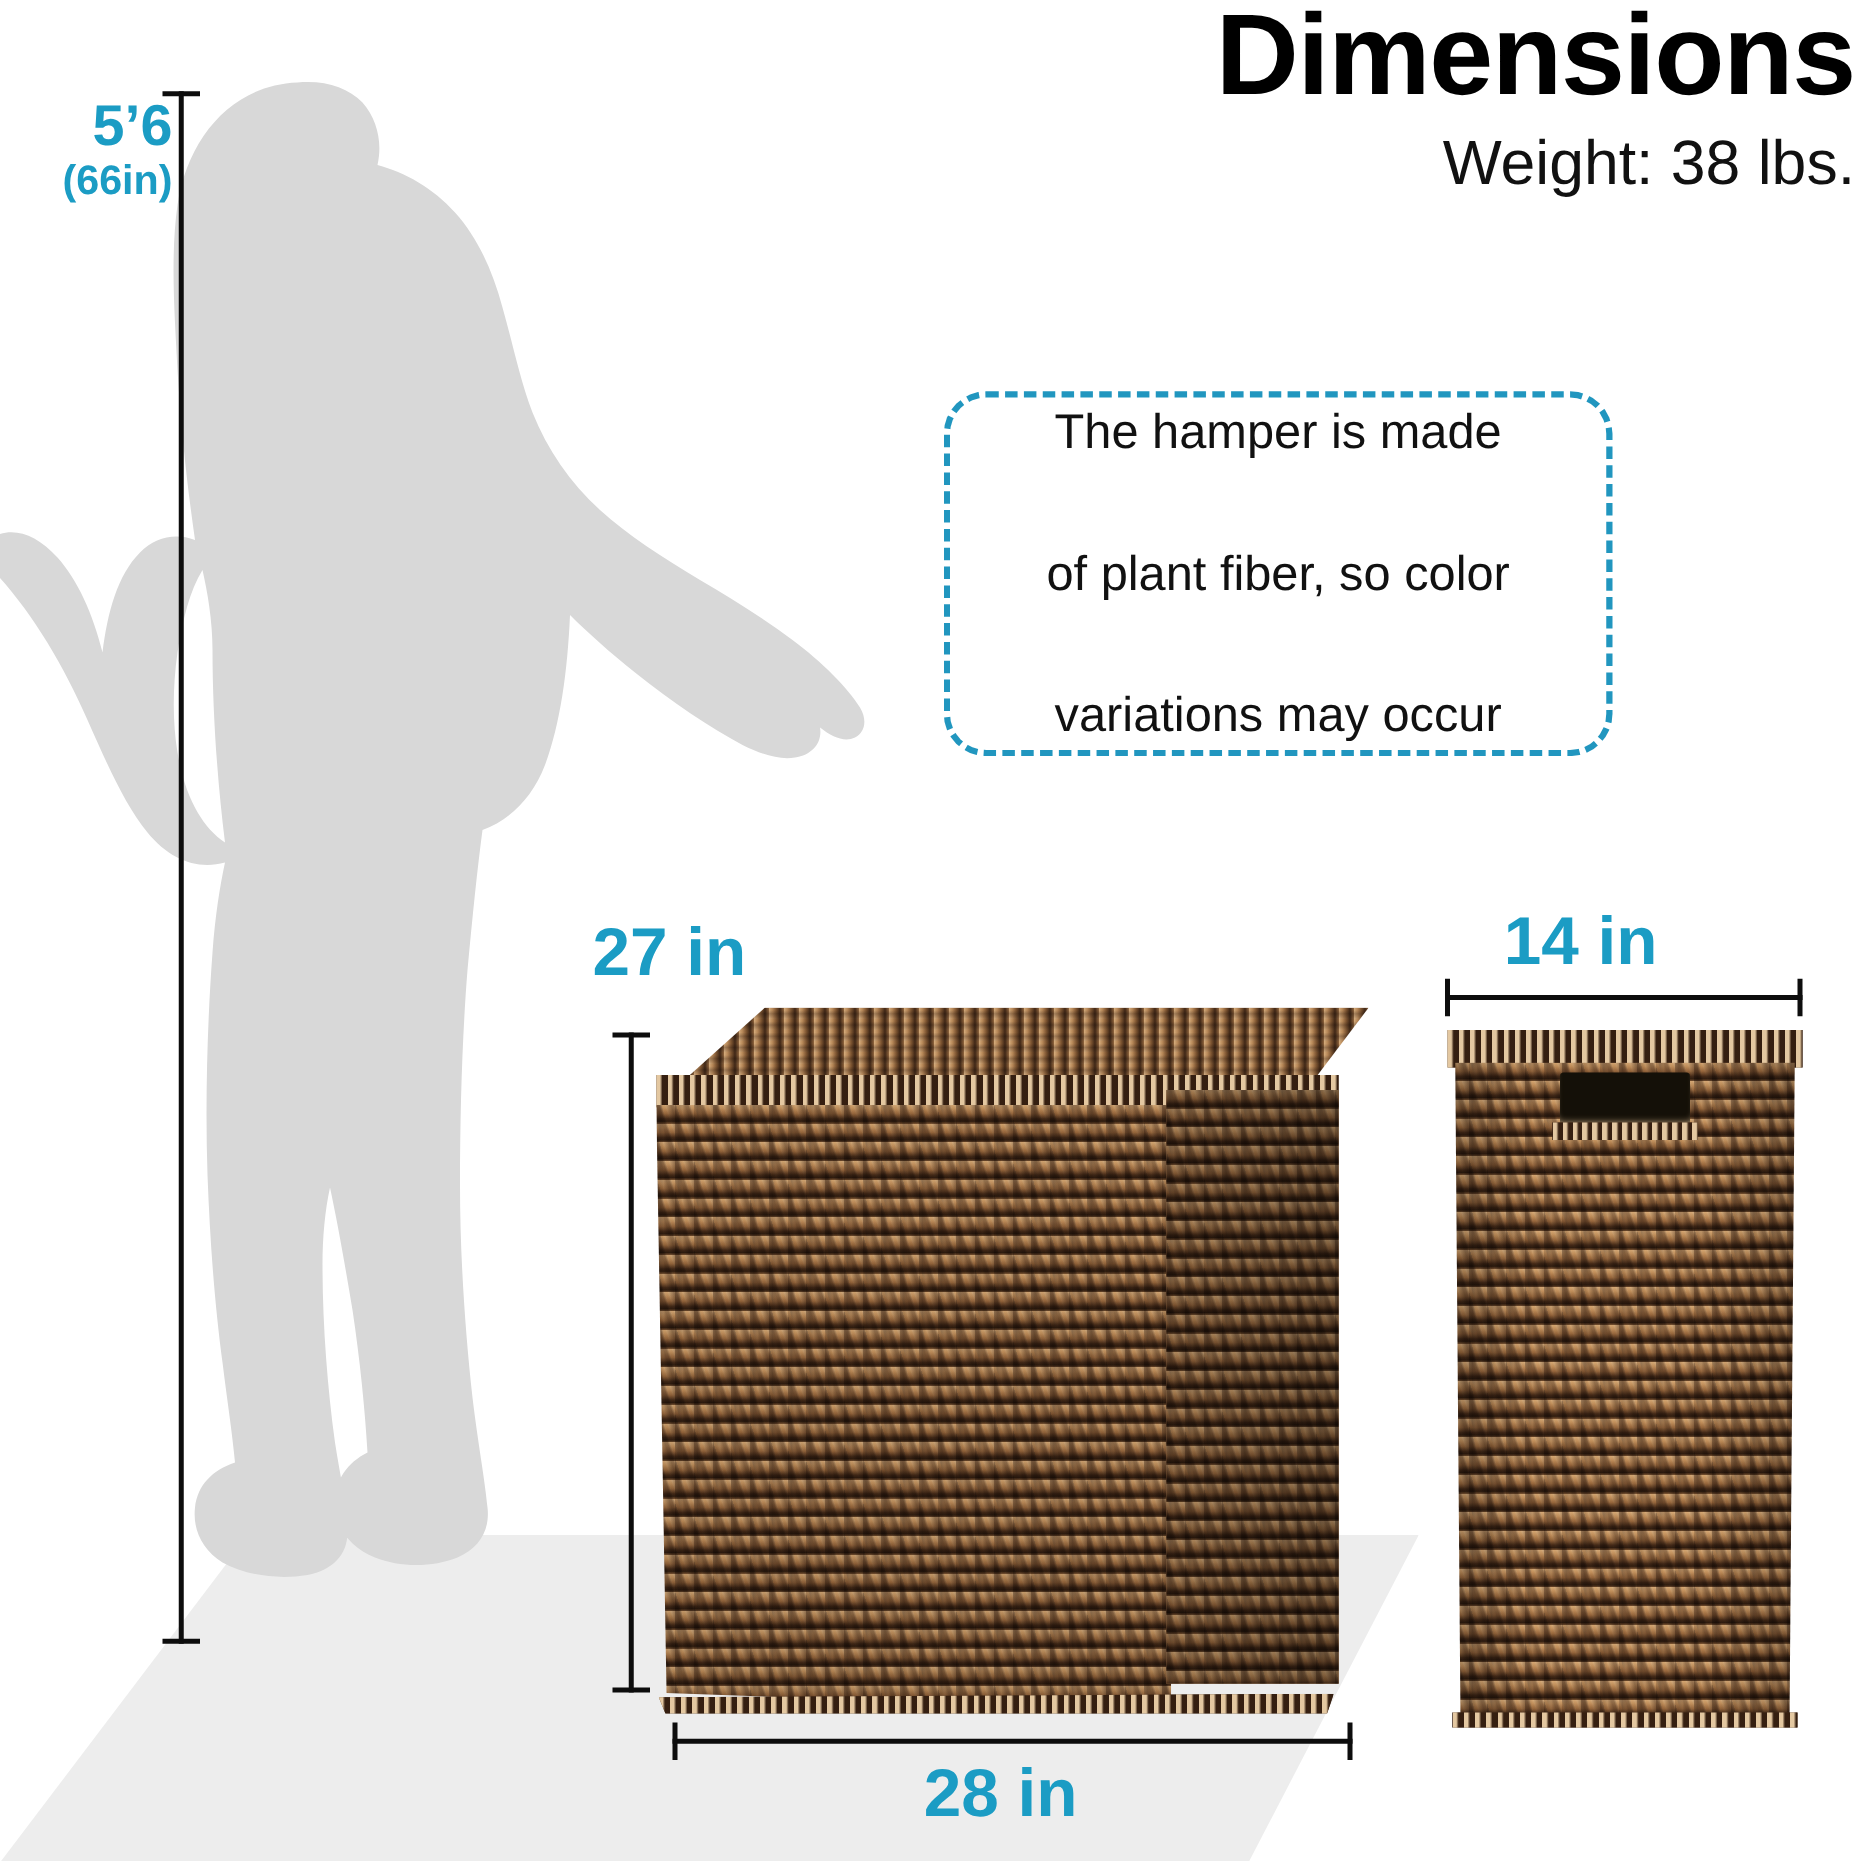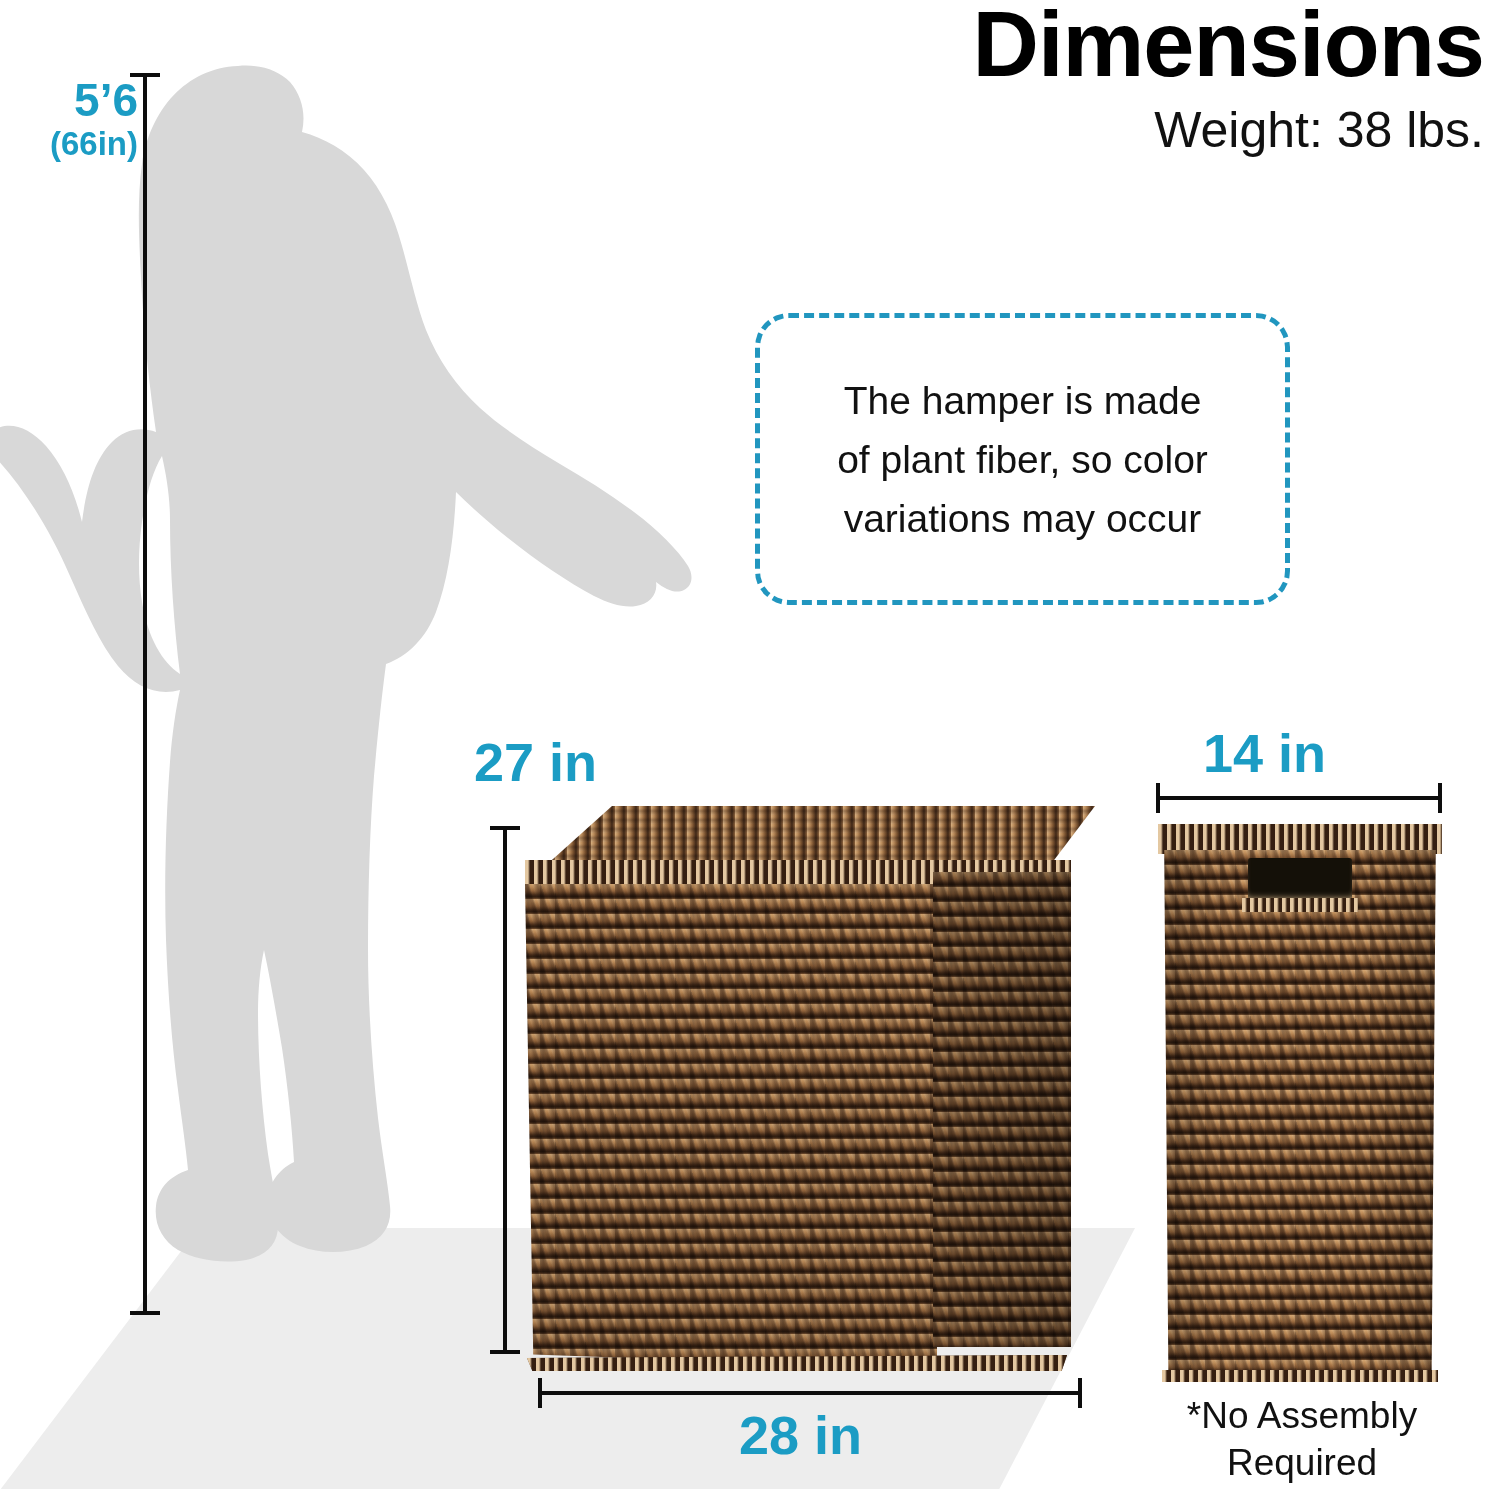--- a/index.html
+++ b/index.html
@@ -61,21 +61,21 @@
   #label-27 { left: 474px; top: 731px; font-size: 54px; }
   #label-28 { left: 739px; top: 1404px; font-size: 54px; }
   #label-14 { left: 1203px; top: 722px; font-size: 54px; }
 
   
   #fiber-note {
     position: absolute; left: 755px; top: 313px;
     width: 535px; height: 292px;
     border: 5px dashed #2196bf; border-radius: 34px;
     display: flex; flex-direction: column;
-    align-items: center; justify-content: center;
+    align-items: center; justify-content: space-between;
     gap: 20px; padding: 8px 14px;
   }
   #fiber-note .note-line {
     font-size: 39px; color: #111; font-weight: 400;
     line-height: 1.0; text-align: center; white-space: nowrap;
   }
 
   
   #assembly-note {
     position: absolute; left: 1128px; top: 1392px;
@@ -338,18 +338,14 @@
       <div class="shade"></div>
     </div>
     <div id="basket-handle"></div>
     <div id="basket-handle-lip"></div>
     <div id="basket-base-rim" class="rim"></div>
   </div>
 
   <div id="basket-w-line" class="dim-h"></div>
   <div id="label-14" class="dim-label">14 in</div>
 
-  <div id="assembly-note">
-    <span>*No Assembly</span>
-    <span>Required</span>
-  </div>
 
 </div>
 
 </body></html>

